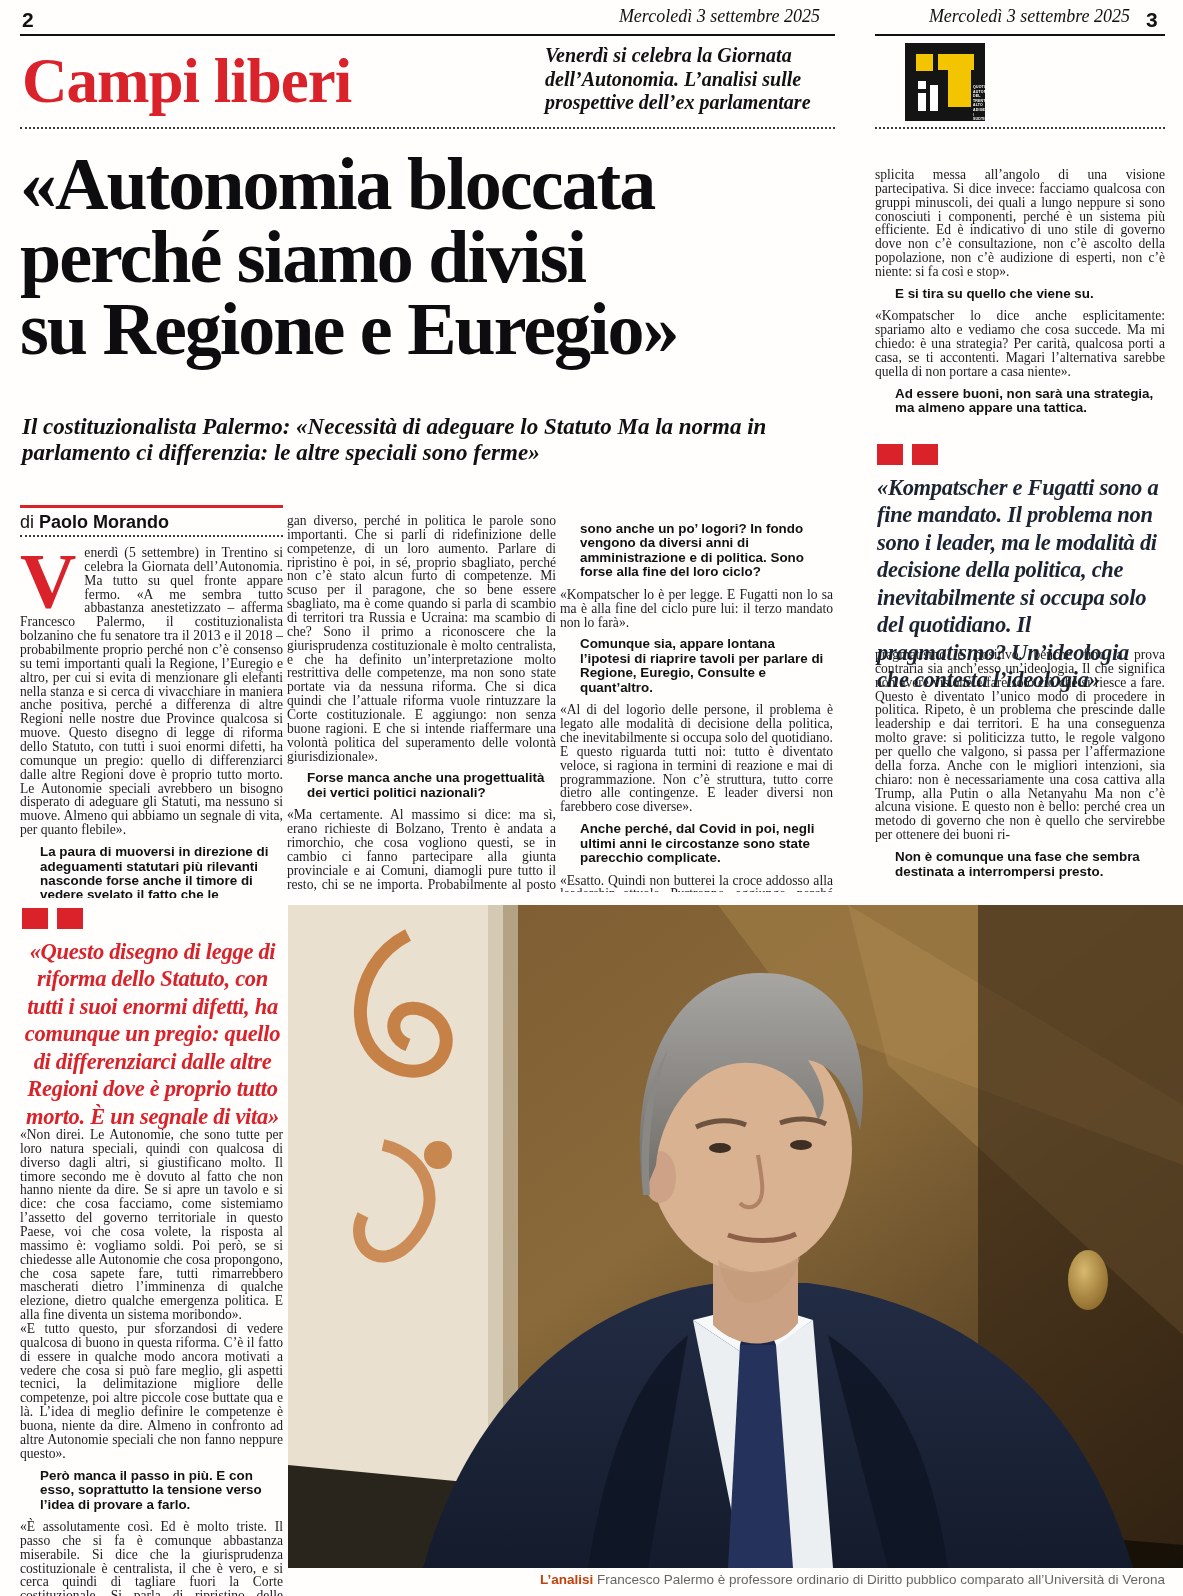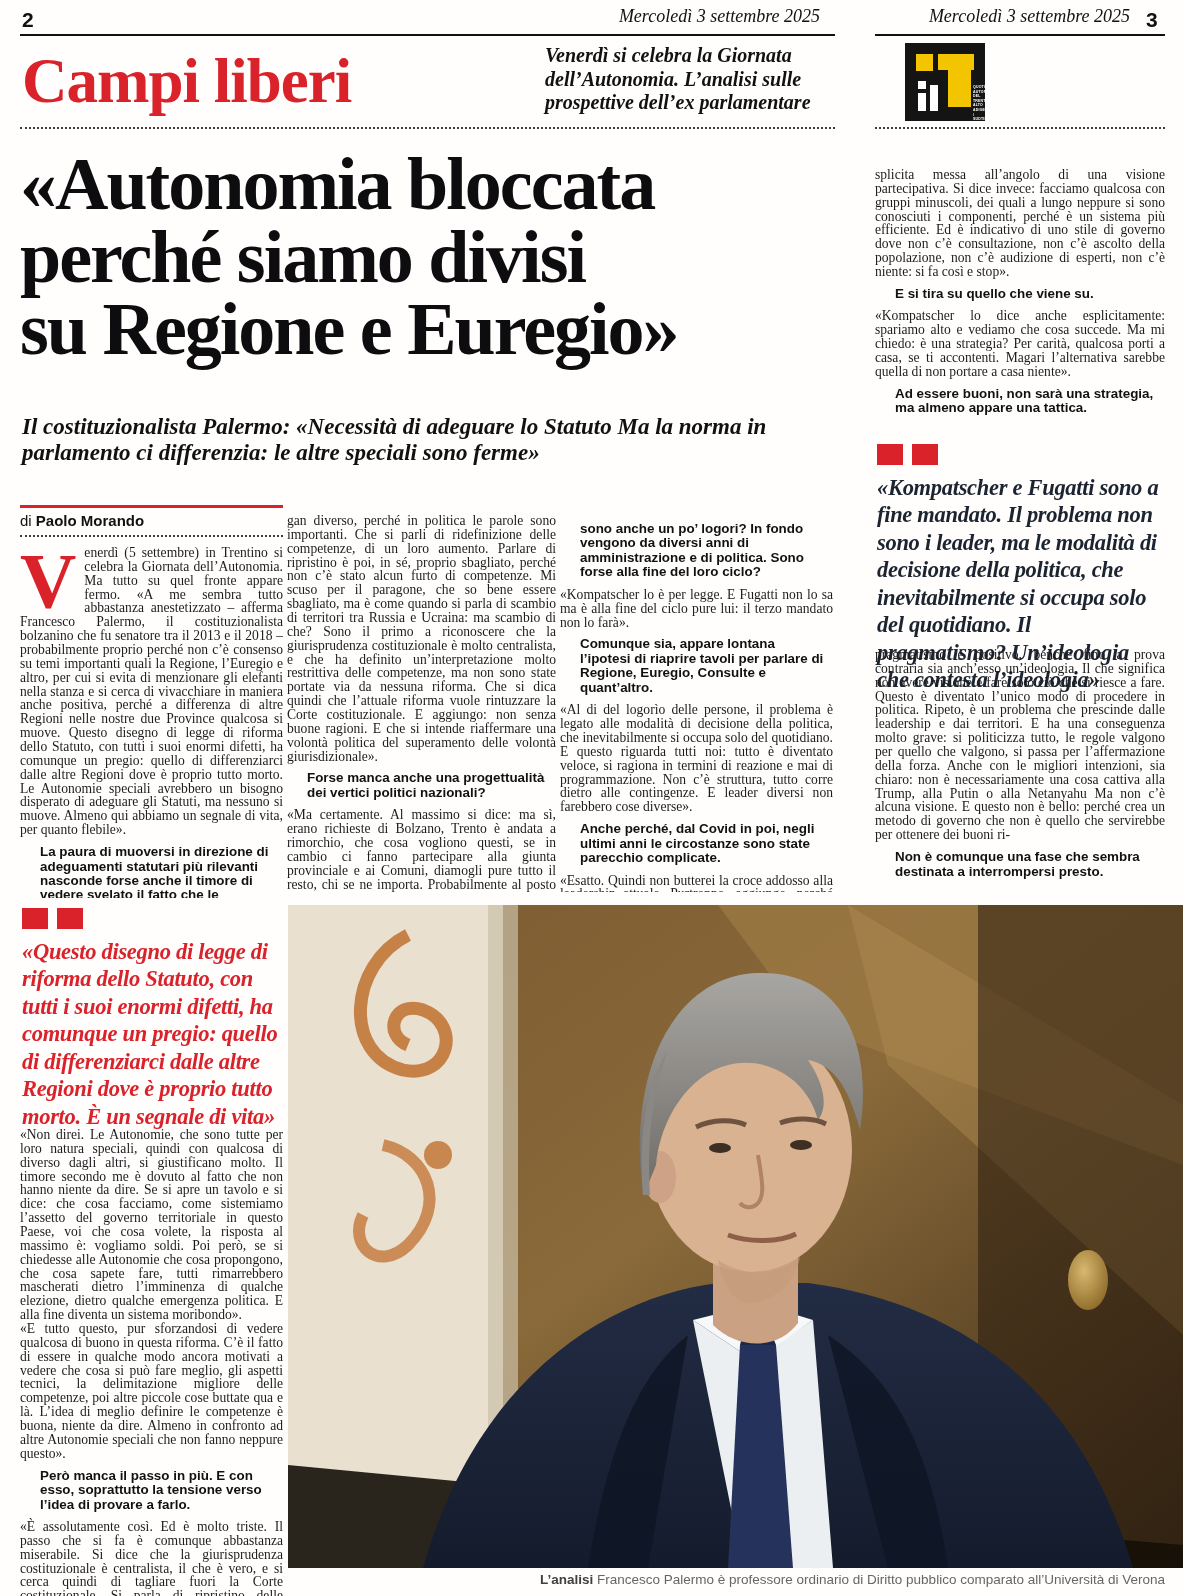--- a/index.html
+++ b/index.html
@@ -19,21 +19,21 @@
   .standfirst{font-family:"Liberation Serif",serif;font-weight:bold;font-style:italic;font-size:20px;
               line-height:1.18;color:#111;}
 
   
   .headline{font-family:"Liberation Serif",serif;font-weight:800;font-size:74px;letter-spacing:-2px;
             line-height:0.98;color:#0d0d0f;}
   .deck{font-family:"Liberation Serif",serif;font-weight:bold;font-style:italic;font-size:23px;
         line-height:1.12;color:#111;}
 
   
-  .byline{font-family:"Liberation Sans",sans-serif;font-size:15px;color:#111;}
+  .byline{font-family:"Liberation Sans",sans-serif;font-size:18px;color:#111;}
   .byline b{font-weight:bold;}
   .red-rule{border-top:3px solid #d9222a;}
 
   
   .colbox{overflow:hidden;text-align:justify;}
   .blk-p{font-family:"Liberation Serif",serif;font-size:13.6px;line-height:1.02;margin:0;color:#1c1c1e;}
   .blk-q{font-family:"Liberation Sans",sans-serif;font-weight:bold;font-size:13.4px;line-height:1.08;
          margin:8px;color:#111;text-align:left;padding-left:12px;text-indent:0;}
   .dropcap{float:left;font-family:"Liberation Serif",serif;font-weight:bold;color:#d9222a;
            font-size:78px;line-height:0.8;padding:4px 8px 0 0;}
@@ -48,21 +48,21 @@
 
   
   .logo{background:#141414;}
   .logo .yl{background:#f2c500;position:absolute;}
   .logo .wh{background:#ffffff;position:absolute;}
   .logo .tag{position:absolute;color:#fff;font-family:"Liberation Sans",sans-serif;
              font-size:3.5px;line-height:4.6px;font-weight:bold;letter-spacing:0.2px;}
 
   
   .caption{font-family:"Liberation Sans",sans-serif;font-size:13.5px;color:#666;text-align:right;}
-  .caption b{color:#404040;font-weight:bold;margin-top:38px;}
+  .caption b{color:#c2410c;font-weight:bold;margin-top:38px;}
 
   
   .photo{background:#2d2013;}
 </style>
 </head>
 <body>
 
 <div id="canvas">
 
   <div class="abs pgnum" style="left:22px;top:8px;">2</div>
@@ -105,21 +105,21 @@
   <div class="abs dotted-rule" style="left:20px;top:535px;width:263px;"></div>
   <div class="abs colbox" style="left:20px;top:546px;width:263px;height:352px;">
       <p class="blk-p"><span class="dropcap">V</span>enerdì (5 settembre) in Trentino si celebra la Giornata dell’Autonomia. Ma tutto su quel fronte appare fermo. «A me sembra tutto abbastanza anestetizzato – afferma Francesco Palermo, il costituzionalista bolzanino che fu senatore tra il 2013 e il 2018 – probabilmente proprio perché non c’è consenso su temi importanti quali la Regione, l’Euregio e altro, per cui si evita di menzionare gli elefanti nella stanza e si cerca di vivacchiare in maniera anche positiva, perché a differenza di altre Regioni nelle nostre due Province qualcosa si muove. Questo disegno di legge di riforma dello Statuto, con tutti i suoi enormi difetti, ha comunque un pregio: quello di differenziarci dalle altre Regioni dove è proprio tutto morto. Le Autonomie speciali avrebbero un bisogno disperato di adeguare gli Statuti, ma nessuno si muove. Almeno qui abbiamo un segnale di vita, per quanto flebile».</p>
       <p class="blk-q">La paura di muoversi in direzione di adeguamenti statutari più rilevanti nasconde forse anche il timore di vedere svelato il fatto che le Autonomie speciali non si giustificano più per come il mondo è cambiato negli ultimi anni?</p>
     </div>
 
   <div class="abs sqrow" style="left:22px;top:908px;">
     <div class="sq"></div>
     <div class="sq"></div>
   </div>
-  <div class="abs pullquote pq-red" style="left:22px;top:938px;width:261px;">«Questo disegno di legge di riforma dello Statuto, con tutti i suoi enormi difetti, ha comunque un pregio: quello di differenziarci dalle altre Regioni dove è proprio tutto morto. È un segnale di vita»</div>
+  <div class="abs pullquote pq-red" style="left:22px;top:938px;width:261px;text-align:center;">«Questo disegno di legge di riforma dello Statuto, con tutti i suoi enormi difetti, ha comunque un pregio: quello di differenziarci dalle altre Regioni dove è proprio tutto morto. È un segnale di vita»</div>
 
   <div class="abs colbox" style="left:20px;top:1128px;width:263px;height:496px;">
       <p class="blk-p">«Non direi. Le Autonomie, che sono tutte per loro natura speciali, quindi con qualcosa di diverso dagli altri, si giustificano molto. Il timore secondo me è dovuto al fatto che non hanno niente da dire. Se si apre un tavolo e si dice: che cosa facciamo, come sistemiamo l’assetto del governo territoriale in questo Paese, voi che cosa volete, la risposta al massimo è: vogliamo soldi. Poi però, se si chiedesse alle Autonomie che cosa propongono, che cosa sapete fare, tutti rimarrebbero mascherati dietro l’imminenza di qualche elezione, dietro qualche emergenza politica. E alla fine diventa un sistema moribondo».</p>
       <p class="blk-p">«E tutto questo, pur sforzandosi di vedere qualcosa di buono in questa riforma. C’è il fatto di essere in qualche modo ancora motivati a vedere che cosa si può fare meglio, gli aspetti tecnici, la delimitazione migliore delle competenze, poi altre piccole cose buttate qua e là. L’idea di meglio definire le competenze è buona, niente da dire. Almeno in confronto ad altre Autonomie speciali che non fanno neppure questo».</p>
       <p class="blk-q">Però manca il passo in più. E con esso, soprattutto la tensione verso l’idea di provare a farlo.</p>
       <p class="blk-p">«È assolutamente così. Ed è molto triste. Il passo che si fa è comunque abbastanza miserabile. Si dice che la giurisprudenza costituzionale è centralista, il che è vero, e si cerca quindi di tagliare fuori la Corte costituzionale. Si parla di ripristino delle competenze, e nel merito va anche bene, ma nella narrazione è qualcosa di orribile. Sembra che si dica: ci avete rubato qualcosa. È tutto in chiave rivendicativa. Che si usi almeno uno slo-</p>
     </div>
 
   <div class="abs colbox" style="left:287px;top:514px;width:269px;height:378px;">
       <p class="blk-p">gan diverso, perché in politica le parole sono importanti. Che si parli di ridefinizione delle competenze, di un loro aumento. Parlare di ripristino è poi, in sé, proprio sbagliato, perché non c’è stato alcun furto di competenze. Mi scuso per il paragone, che so bene essere sbagliato, ma è come quando si parla di scambio di territori tra Russia e Ucraina: ma scambio di che? Sono il primo a riconoscere che la giurisprudenza costituzionale è molto centralista, e che ha definito un’interpretazione molto restrittiva delle competenze, ma non sono state portate via da nessuna riforma. Che si dica quindi che l’attuale riforma vuole rintuzzare la Corte costituzionale. E aggiungo: non senza buone ragioni. E che si intende riaffermare una volontà politica del superamento delle volontà giurisdizionale».</p>

